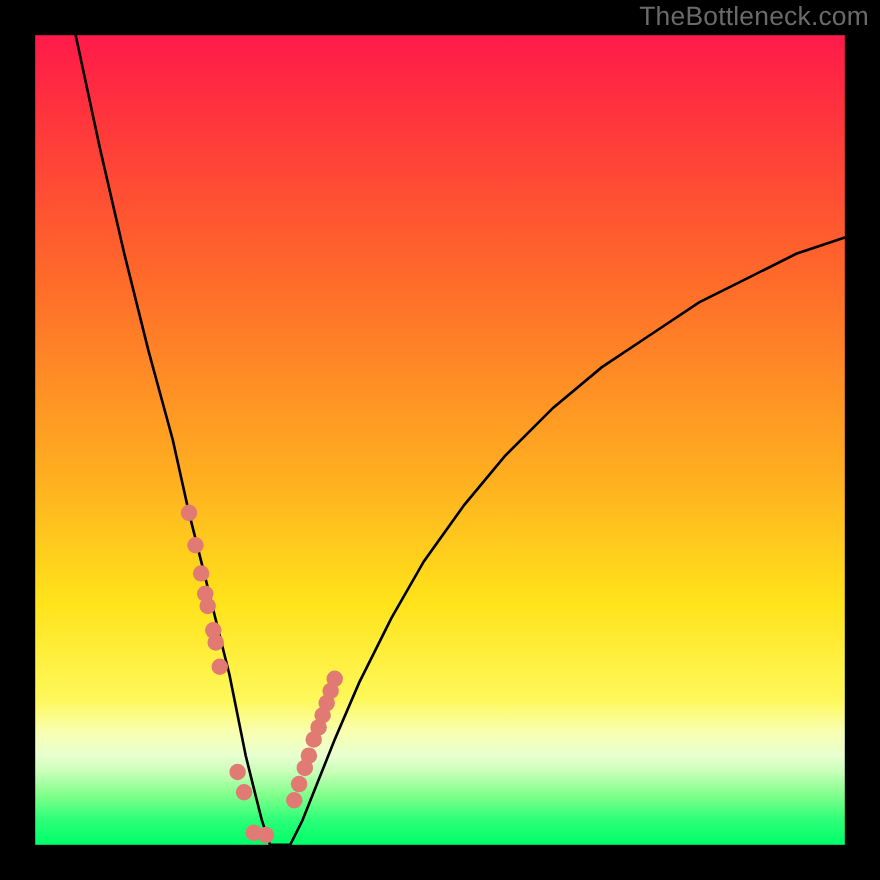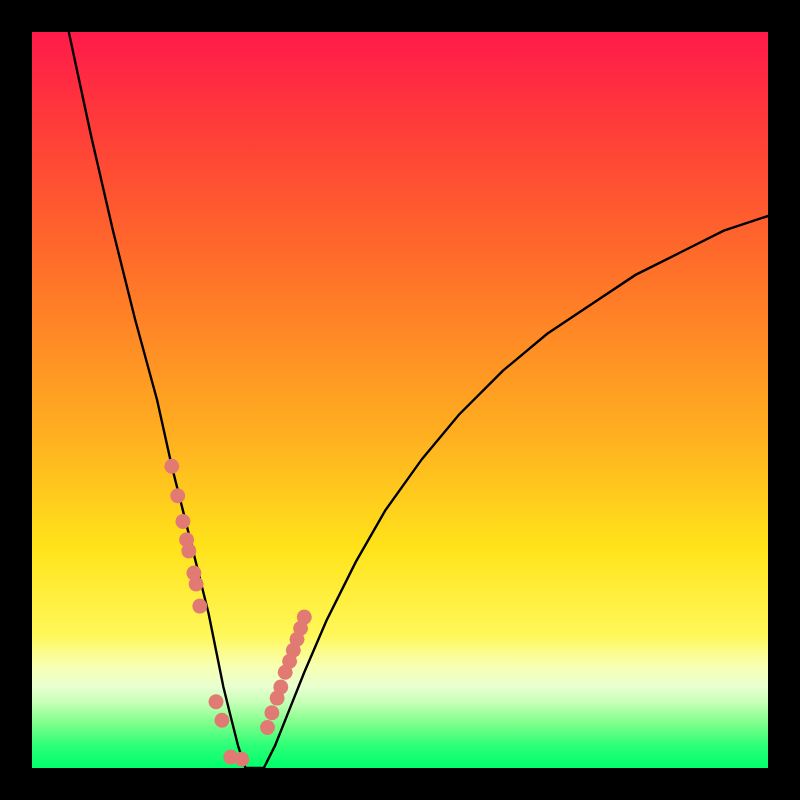--- a/index.html
+++ b/index.html
@@ -79,13 +79,14 @@
         <circle cx="248.8" cy="655.0" r="7.5" fill="#e27a74"></circle>
         <circle cx="253.2" cy="640.3" r="7.5" fill="#e27a74"></circle>
         <circle cx="257.6" cy="629.3" r="7.5" fill="#e27a74"></circle>
         <circle cx="261.3" cy="618.2" r="7.5" fill="#e27a74"></circle>
         <circle cx="265.0" cy="607.2" r="7.5" fill="#e27a74"></circle>
         <circle cx="268.6" cy="596.2" r="7.5" fill="#e27a74"></circle>
         <circle cx="272.3" cy="585.1" r="7.5" fill="#e27a74"></circle>
       </g>
   </svg>
 
+  <div class="watermark">TheBottleneck.com</div>
 </div>
 
 </body></html>

